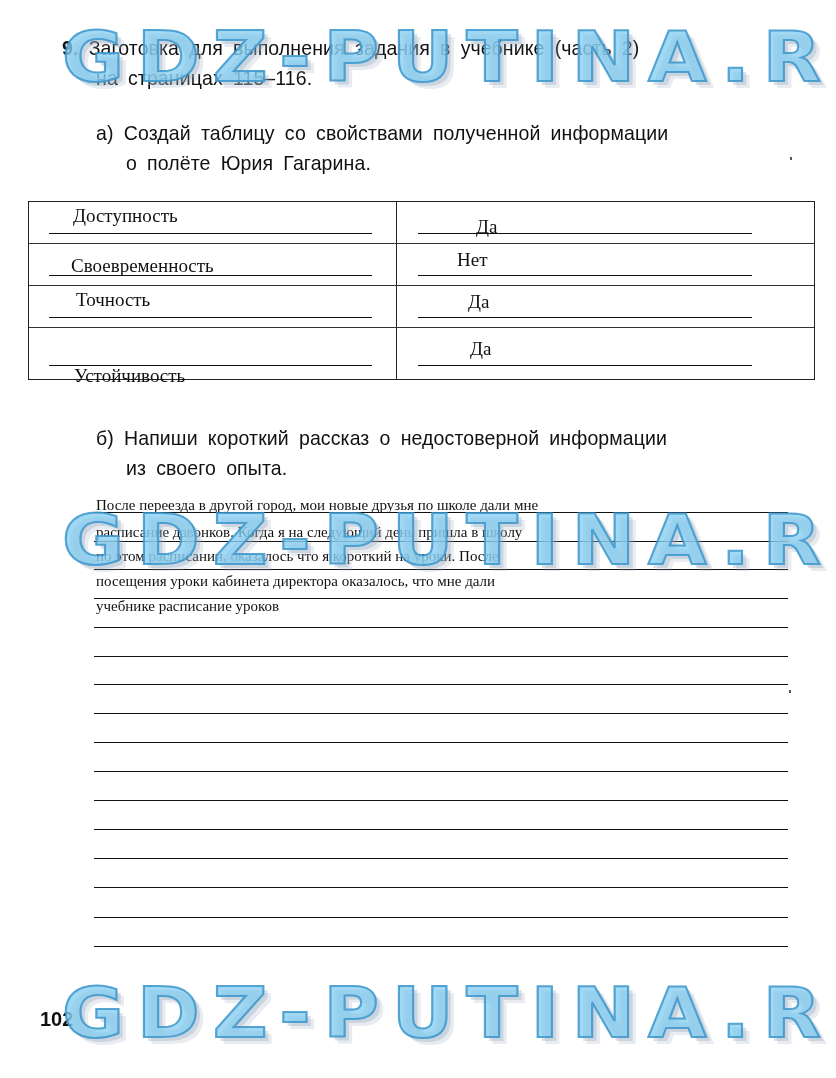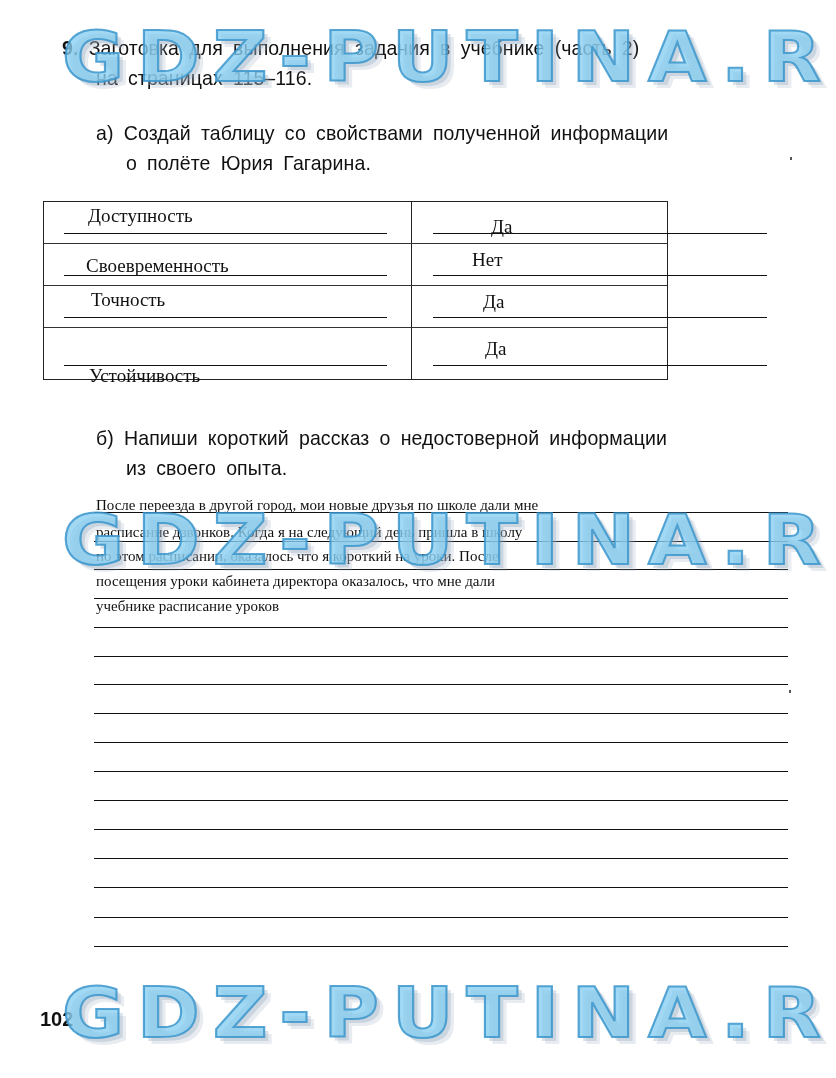--- a/index.html
+++ b/index.html
@@ -29,23 +29,23 @@
       transform-origin: left top;
       white-space: nowrap;
     }
     .task-num {
       font-weight: bold;
     }
 
     
     .table {
       position: absolute;
-      left: 43px;
+      left: 28px;
       top: 201px;
-      width: 625px;
+      width: 787px;
       height: 179px;
       border: 1.5px solid #222;
       box-sizing: border-box;
     }
     .col-divider {
       position: absolute;
       left: 367px;
       top: 0;
       bottom: 0;
       width: 0;

